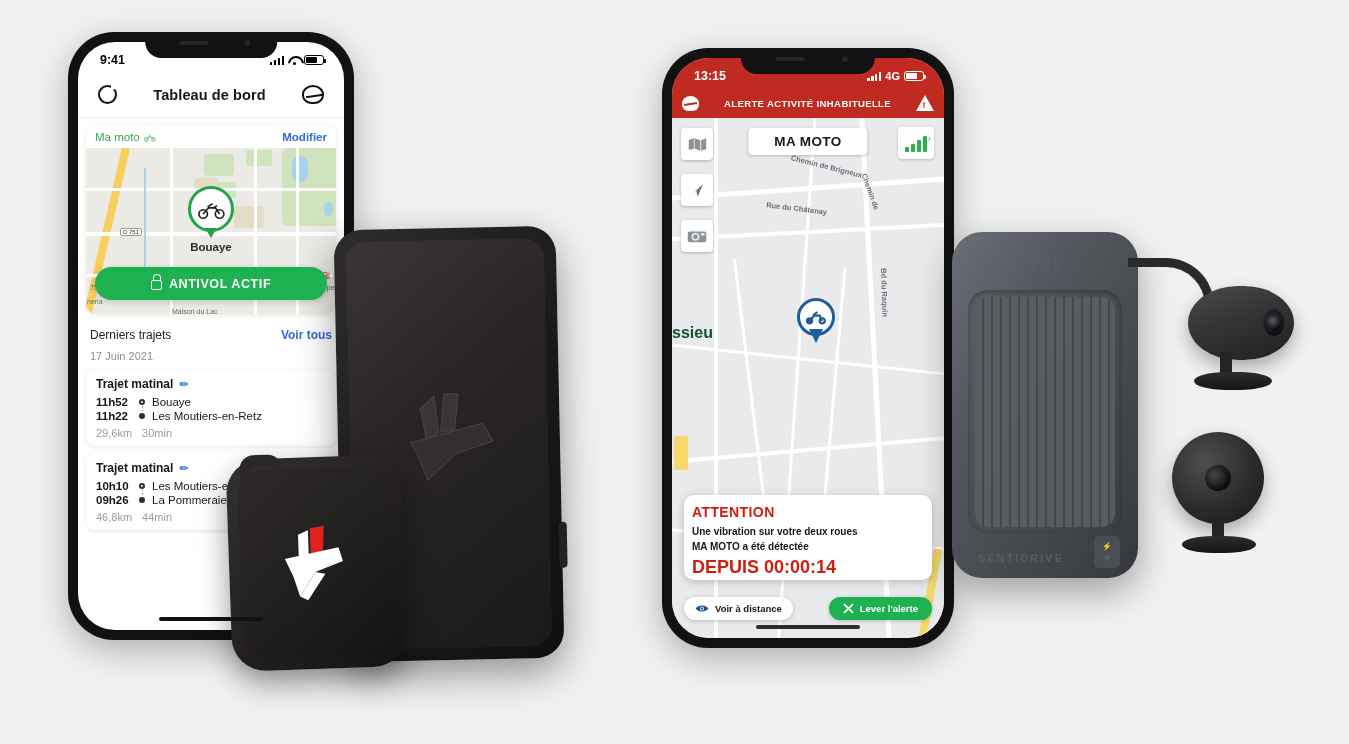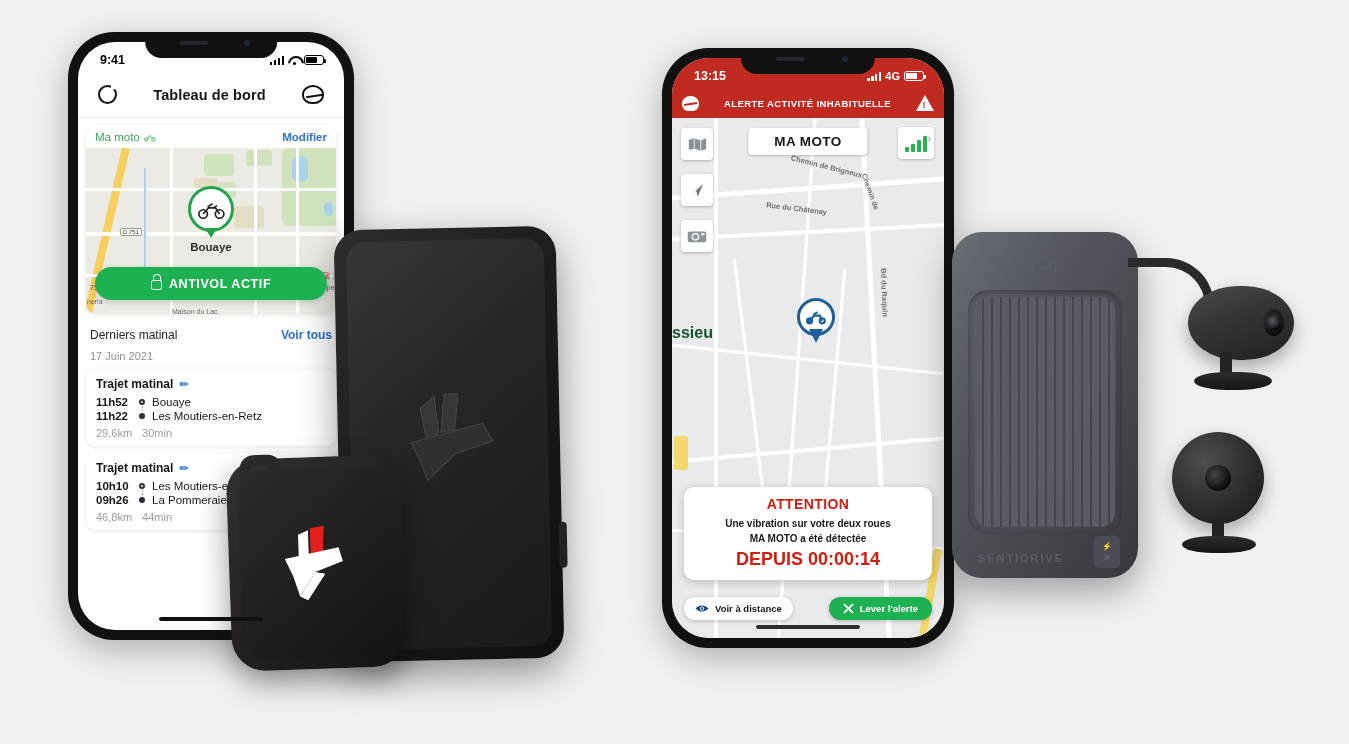--- a/index.html
+++ b/index.html
@@ -270,22 +270,22 @@
     display:flex;align-items:center;justify-content:center;
   }
   .moto-pin2::after {
     content:""; position:absolute; left:50%; margin-left:-7px; top:31px;
     width:0;height:0;border-left:7px solid transparent;
     border-right:7px solid transparent;border-top:14px solid #1f5f99;
   }
 
   .attention-box {
     position:absolute; left:12px; right:12px; bottom:58px;
-    background:#fff; border-radius:10px; padding:9px 8px 10px;
-    box-shadow:0 2px 9px rgba(0,0,0,.22); z-index:14; text-align:center;
+    background:#fff; border-radius:10px; padding:9px 8px 2px;
+    box-shadow:0 2px 9px rgba(0,0,0,.22); z-index:14; text-align:left;
   }
   .att-title { font-size:14px; font-weight:bold; color:#d01d0f; letter-spacing:.4px; }
   .att-l1 { font-size:10px; font-weight:bold; color:#15171a; margin-top:5px; line-height:1.35; }
   .att-since { font-size:18px; font-weight:bold; color:#d01d0f; margin-top:4px; }
 
   .act-row {
     position:absolute; left:12px; right:12px; bottom:18px;
     display:flex; justify-content:space-between; gap:8px; z-index:14;
   }
   .btn-white {
@@ -520,21 +520,21 @@
           <div class="city-lbl">Bouaye</div>
 
           <div class="btn-antivol">
             <span class="lock-ic"></span>
             <span>ANTIVOL ACTIF</span>
           </div>
         </div>
       </div>
 
       <div class="trips-head">
-        <span class="trips-title">Derniers matinal</span>
+        <span class="trips-title">Derniers trajets</span>
         <span class="trips-all">Voir tous</span>
       </div>
       <div class="trips-date">17 Juin 2021</div>
 
       <div class="trip-card">
         <div class="trip-name">
           <span>Trajet matinal</span>
           <span class="pencil">✏</span>
         </div>
         <div class="trip-row">

